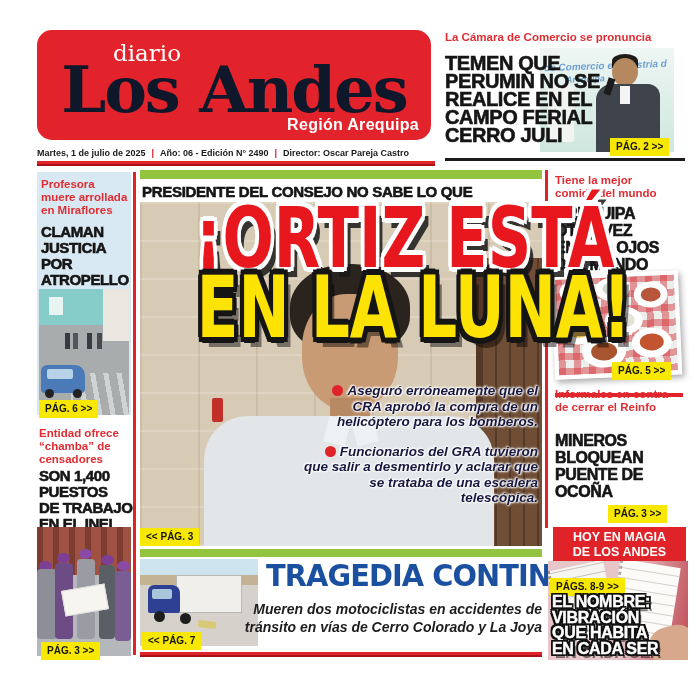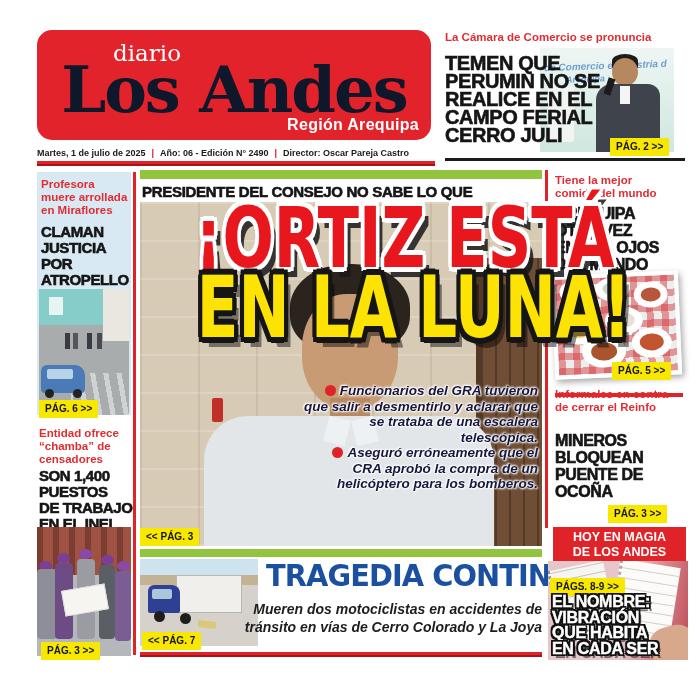--- a/index.html
+++ b/index.html
@@ -167,22 +167,22 @@
       <div class="abs" style="left:150px;top:62px;width:120px;height:90px;background:#2b241e;border-radius:48% 48% 42% 42%"></div>
       <div class="abs" style="left:162px;top:92px;width:96px;height:116px;background:#c89b74;border-radius:46%"></div>
       <div class="abs" style="left:190px;top:196px;width:40px;height:30px;background:#b78a64"></div>
       <div class="abs" style="left:64px;top:214px;width:290px;height:130px;background:#e2e6e9;border-radius:44px 44px 0 0"></div>
       <div class="abs" style="left:186px;top:216px;width:22px;height:26px;background:#eef1f3;transform:rotate(14deg)"></div>
       <div class="abs" style="left:214px;top:216px;width:22px;height:26px;background:#eef1f3;transform:rotate(-14deg)"></div>
     </div>
     <div class="abs ortiz z2">¡ORTIZ ESTÁ</div>
     <div class="abs luna z2">EN LA LUNA!</div>
     <div class="abs bullets z2">
+      <p style="margin:0 0 14px 0"><span class="dot"></span><span>Aseguró erróneamente que el CRA aprobó la compra de un helicóptero para los bomberos.</span></p>
       <p style="margin:0"><span class="dot"></span><span>Funcionarios del GRA tuvieron que salir a desmentirlo y aclarar que se trataba de una escalera telescópica.</span></p>
-      <p style="margin:0 0 14px 0"><span class="dot"></span><span>Aseguró erróneamente que el CRA aprobó la compra de un helicóptero para los bomberos.</span></p>
     </div>
     <span class="abs badge z2" style="left:140px;top:528px">&lt;&lt; PÁG. 3</span>
   </section>
 
   <section>
     <div class="abs greenbar" style="left:140px;top:549px;width:402px;height:8px"></div>
     <div class="photo" style="left:140px;top:559px;width:118px;height:87px;background:#d6d2cb">
       <div class="abs" style="left:0;top:0;width:118px;height:16px;background:#cde3ee"></div>
       <div class="abs" style="left:0;top:16px;width:118px;height:10px;background:#c3b394"></div>
       <div class="abs" style="left:36px;top:16px;width:64px;height:36px;background:#f0efec;border:1px solid #b9b9b3"></div>

